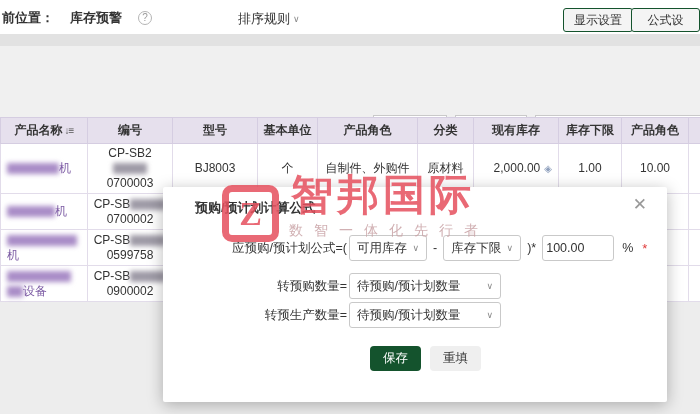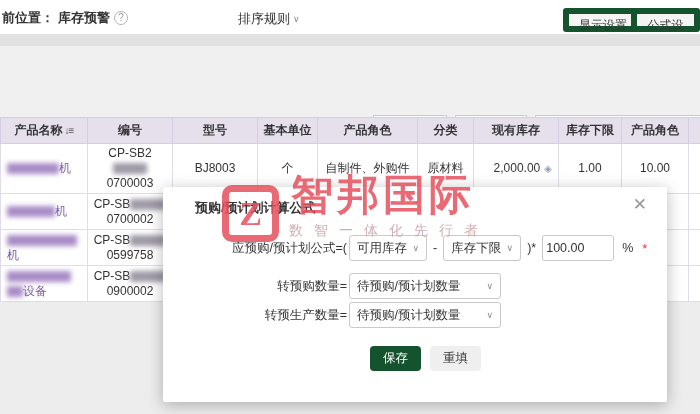--- a/index.html
+++ b/index.html
@@ -2,25 +2,25 @@
 <html><head>
 <meta charset="utf-8">
 <style>
   * { margin:0; padding:0; box-sizing:border-box; }
   html,body { width:700px; height:414px; }
   body { font-family:"Liberation Sans","DejaVu Sans",sans-serif; background:#ededed; position:relative; overflow:hidden; color:#333; }
   .abs { position:absolute; }
 
   
   .topbar { left:0; top:0; width:700px; height:34px; background:#fff; }
-  .crumb { left:2px; top:9px; font-size:13px; font-weight:bold; color:#333; display:flex; align-items:center; gap:4px; }
+  .crumb { left:2px; top:9px; font-size:13px; font-weight:bold; color:#333; display:flex; align-items:center; gap:16px; }
   .help-circle { width:14px; height:14px; border:1px solid #b5b5b5; border-radius:50%; color:#9a9a9a; font-size:10px; line-height:12px; text-align:center; display:inline-block; font-weight:normal; }
   .sortrule { left:238px; top:10px; font-size:13px; color:#333; cursor:pointer; }
   .chev { color:#888; font-size:9px; margin-left:3px; vertical-align:1px; }
-  .tb-btn { top:8px; height:24px; background:#f4f4f4; border:6px solid #14532d; border-radius:3px; font-size:12px; color:#333; padding:0 10px; line-height:22px; cursor:pointer; }
+  .tb-btn { top:8px; height:24px; background:#f4f4f4; border:1px solid #14532d; border-radius:3px; font-size:12px; color:#333; padding:0 10px; line-height:22px; cursor:pointer; }
   .btn-display { left:563px; } .btn-formula { left:631px; }
 
   .strip { left:0; top:34px; width:700px; height:12px; background:#e2e2e2; }
   .filterband { left:0; top:46px; width:700px; height:71px; background:#f0f0f0; }
 
   .dropdown { background:#fff; border:1px solid #c9c9c9; height:26px; display:flex; align-items:center; justify-content:space-between; padding:0 6px; font-size:12px; color:#333; cursor:pointer; }
   .dd-role { left:373px; top:69px; width:74px; }
   .dd-name { left:455px; top:69px; width:72px; }
   .filter-input { left:535px; top:69px; width:166px; height:26px; border:1px solid #c9c9c9; background:#fff; font-size:12px; padding:0 6px; }
 

